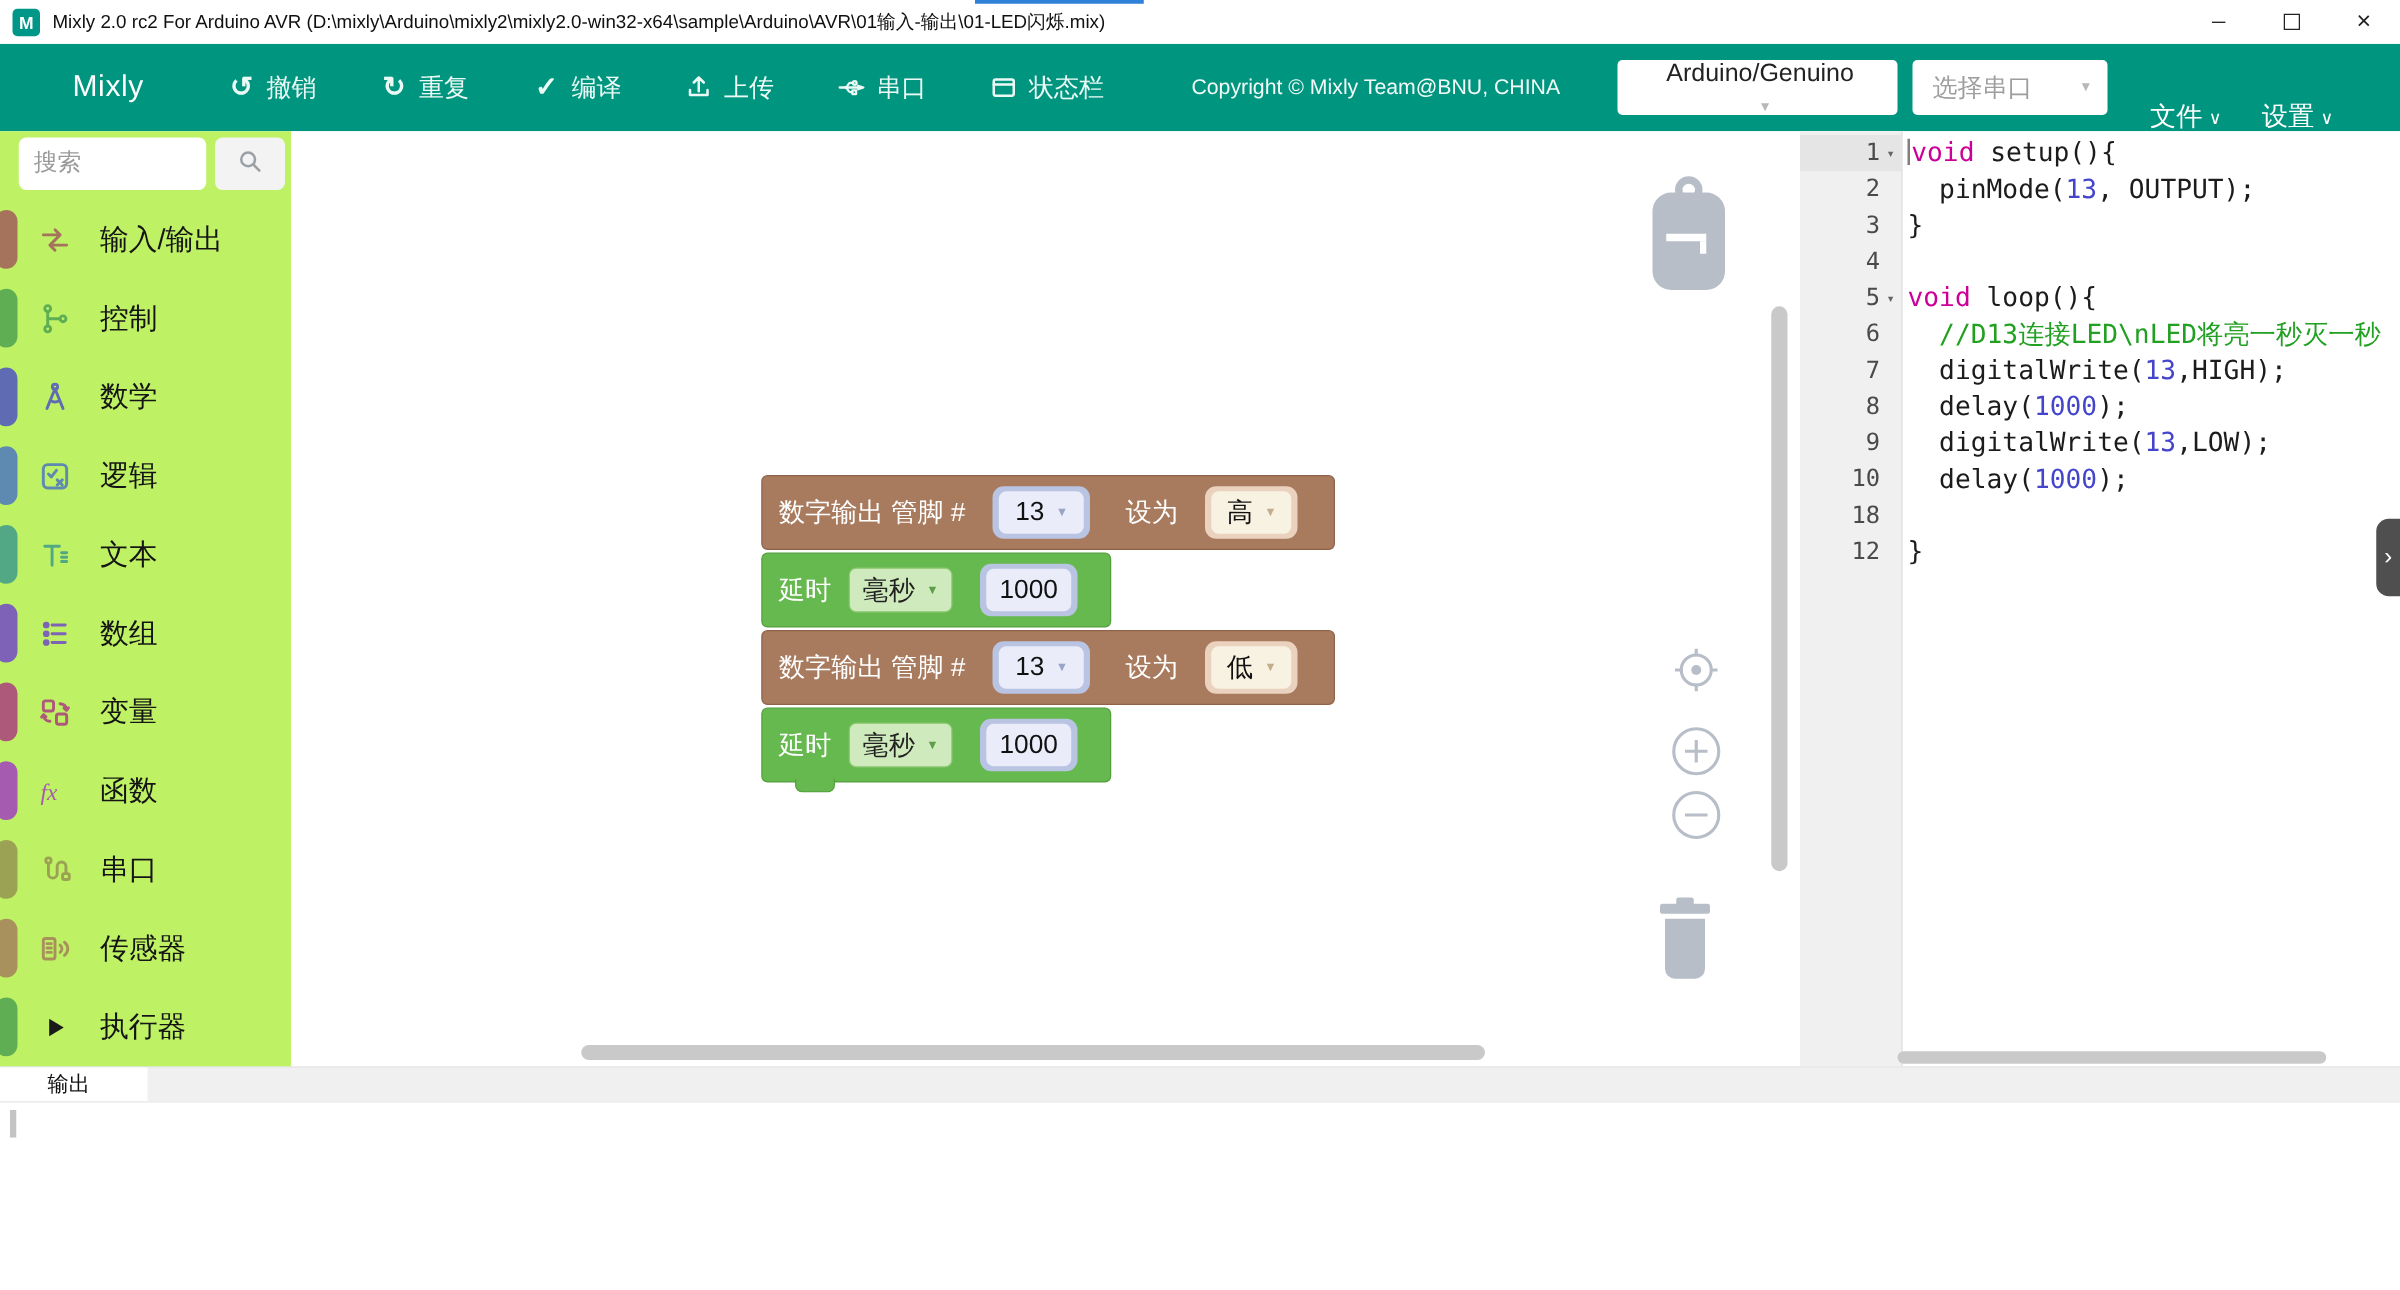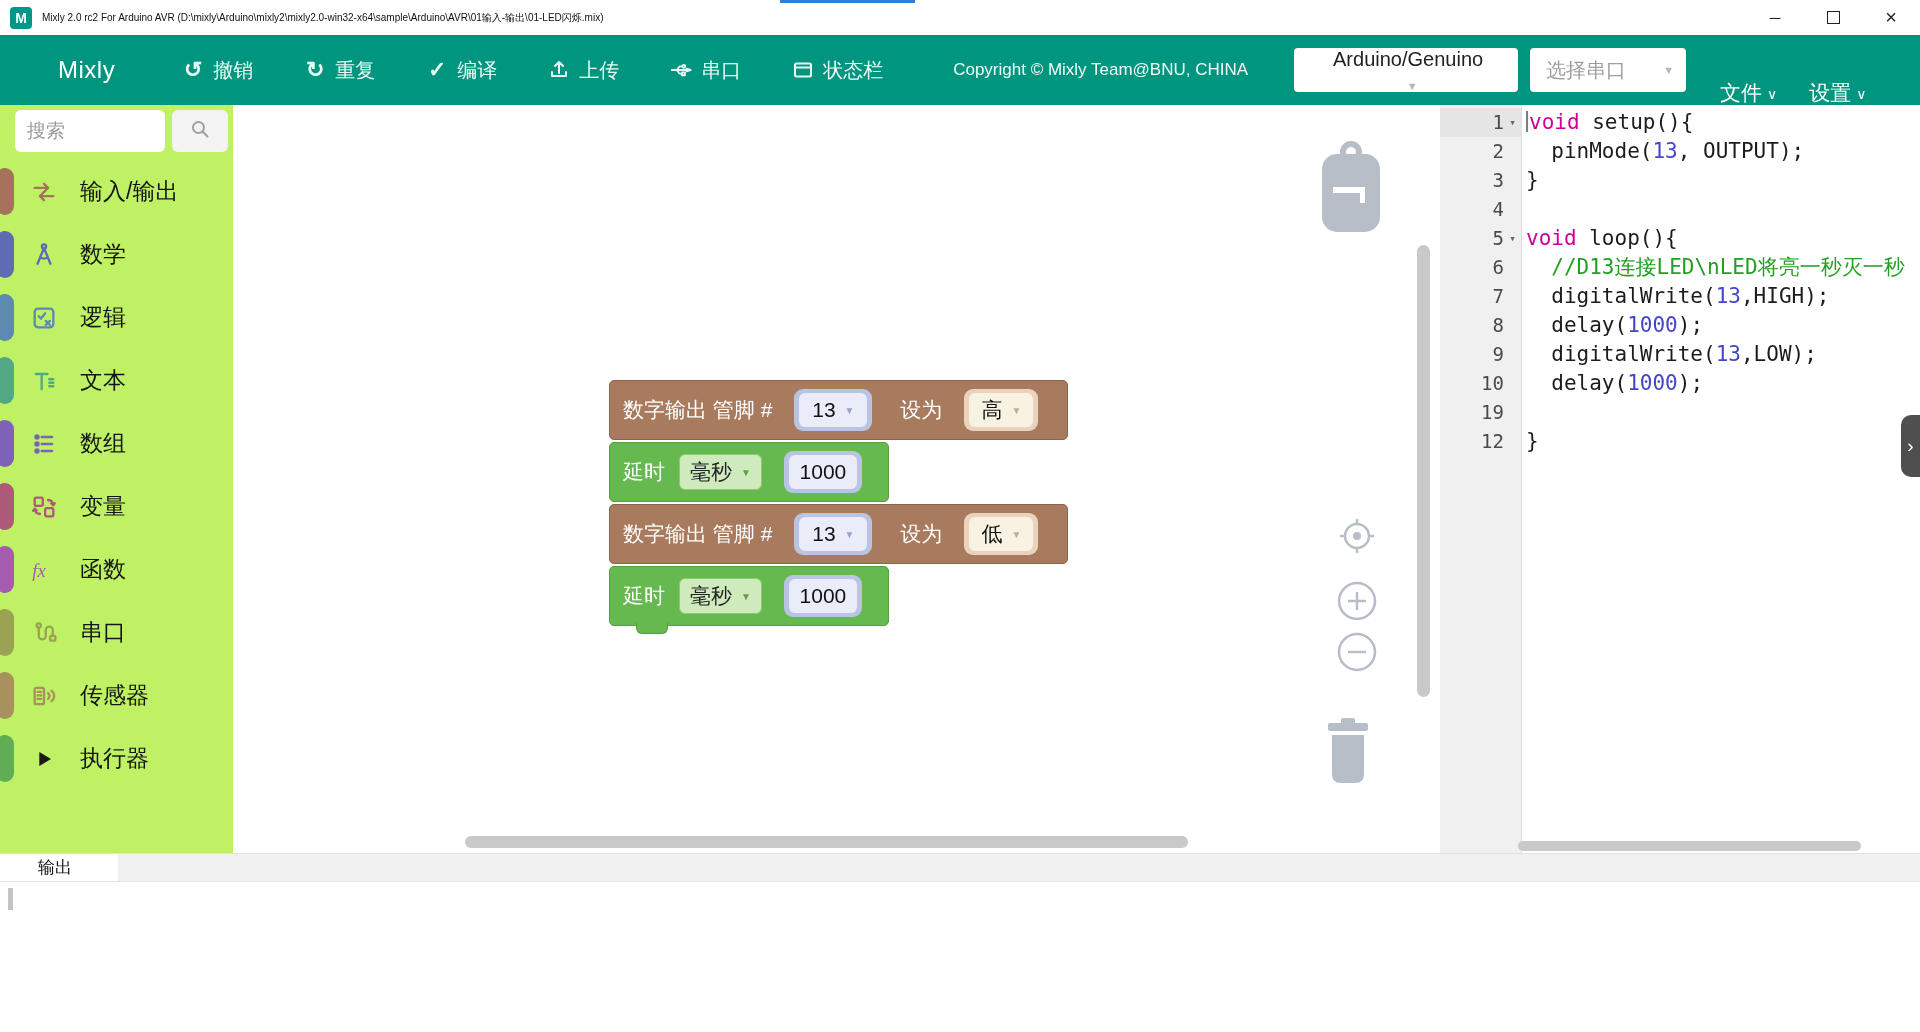--- a/index.html
+++ b/index.html
@@ -3,21 +3,21 @@
 <meta charset="utf-8">
 <style>
   html,body{margin:0;padding:0;}
   body{width:1920px;height:1032px;overflow:hidden;background:#fff;
        font-family:"Liberation Sans",sans-serif;-webkit-font-smoothing:antialiased;}
 
   
   .titlebar{position:relative;height:35px;background:#fff;display:flex;align-items:center;}
   .logo{width:22px;height:22px;background:#009688;color:#fff;border-radius:4px;margin-left:10px;
         display:flex;align-items:center;justify-content:center;font-weight:bold;font-size:14px;}
-  .title{margin-left:10px;font-size:10px;color:#101010;white-space:nowrap;}
+  .title{margin-left:10px;font-size:15px;color:#101010;white-space:nowrap;}
   .accent{position:absolute;left:780px;top:0;width:135px;height:3px;background:#2E80D9;}
   .win-controls{position:absolute;right:0;top:0;height:35px;display:flex;}
   .win-btn{width:58px;height:35px;display:flex;align-items:center;justify-content:center;
            color:#222;font-size:15px;}
   .max-box{width:11px;height:11px;border:1.3px solid #222;}
   .win-btn.close{font-size:20px;}
 
   
   .toolbar{height:70px;background:#00957F;display:flex;align-items:center;color:#fff;white-space:nowrap;}
   .brand{font-size:24px;font-weight:normal;margin-left:58px;letter-spacing:.5px;}
@@ -231,20 +231,32 @@
             <span class="cat-strip" style="background: rgb(165, 115, 92);"></span>
             <span class="cat-icon" style="color: rgb(165, 115, 92);">
               <svg viewBox="0 0 24 24" fill="none" stroke="currentColor" stroke-width="2" stroke-linecap="round" stroke-linejoin="round">
                 <path d="M4 8.5h11M12 5l3.5 3.5L12 12"></path>
                 <path d="M20 15.5H9M12 12l-3.5 3.5L12 19"></path>
               </svg>
             </span>
             <span class="cat-label">输入/输出</span>
           </div>
           <div class="cat">
+            <span class="cat-strip" style="background: rgb(95, 174, 84);"></span>
+            <span class="cat-icon" style="color: rgb(95, 174, 84);">
+              <svg viewBox="0 0 24 24" fill="none" stroke="currentColor" stroke-width="2" stroke-linecap="round" stroke-linejoin="round">
+                <path d="M7 7v10M7 12h8.5"></path>
+                <circle cx="7" cy="5" r="2"></circle>
+                <circle cx="7" cy="19" r="2"></circle>
+                <circle cx="17.5" cy="12" r="2"></circle>
+              </svg>
+            </span>
+            <span class="cat-label">控制</span>
+          </div>
+          <div class="cat">
             <span class="cat-strip" style="background: rgb(95, 107, 179);"></span>
             <span class="cat-icon" style="color: rgb(95, 107, 179);">
               <svg viewBox="0 0 24 24" fill="none" stroke="currentColor" stroke-width="2" stroke-linecap="round" stroke-linejoin="round">
                 <path d="M12 6L6.5 19.5M12 6l5.5 13.5M8.7 13.8c2 1.6 4.6 1.6 6.6 0"></path>
                 <circle cx="12" cy="4.7" r="1.8"></circle>
               </svg>
             </span>
             <span class="cat-label">数学</span>
           </div>
           <div class="cat">
@@ -441,21 +453,21 @@
           <div class="code-line active"><span class="gut"><span class="lnum">1</span><span class="fold">▾</span></span><span class="lcode"><span class="caret"></span><span class="kw">void</span><span class="pl"> setup(){</span></span></div>
           <div class="code-line"><span class="gut"><span class="lnum">2</span><span class="fold"></span></span><span class="lcode"><span class="pl">  pinMode(</span><span class="ntok">13</span><span class="pl">, OUTPUT);</span></span></div>
           <div class="code-line"><span class="gut"><span class="lnum">3</span><span class="fold"></span></span><span class="lcode"><span class="pl">}</span></span></div>
           <div class="code-line"><span class="gut"><span class="lnum">4</span><span class="fold"></span></span><span class="lcode"></span></div>
           <div class="code-line"><span class="gut"><span class="lnum">5</span><span class="fold">▾</span></span><span class="lcode"><span class="kw">void</span><span class="pl"> loop(){</span></span></div>
           <div class="code-line"><span class="gut"><span class="lnum">6</span><span class="fold"></span></span><span class="lcode"><span class="pl">  </span><span class="cmt">//D13连接LED\nLED将亮一秒灭一秒</span></span></div>
           <div class="code-line"><span class="gut"><span class="lnum">7</span><span class="fold"></span></span><span class="lcode"><span class="pl">  digitalWrite(</span><span class="ntok">13</span><span class="pl">,HIGH);</span></span></div>
           <div class="code-line"><span class="gut"><span class="lnum">8</span><span class="fold"></span></span><span class="lcode"><span class="pl">  delay(</span><span class="ntok">1000</span><span class="pl">);</span></span></div>
           <div class="code-line"><span class="gut"><span class="lnum">9</span><span class="fold"></span></span><span class="lcode"><span class="pl">  digitalWrite(</span><span class="ntok">13</span><span class="pl">,LOW);</span></span></div>
           <div class="code-line"><span class="gut"><span class="lnum">10</span><span class="fold"></span></span><span class="lcode"><span class="pl">  delay(</span><span class="ntok">1000</span><span class="pl">);</span></span></div>
-          <div class="code-line"><span class="gut"><span class="lnum">19</span><span class="fold"></span></span><span class="lcode"></span></div>
+          <div class="code-line"><span class="gut"><span class="lnum">18</span><span class="fold"></span></span><span class="lcode"></span></div>
           <div class="code-line"><span class="gut"><span class="lnum">12</span><span class="fold"></span></span><span class="lcode"><span class="pl">}</span></span></div>
         </div>
       <div class="collapse">
         <span>›</span>
       </div>
       <div class="code-hscroll"></div>
     </div>
   </div>
 
   <div class="bottom-strip">

